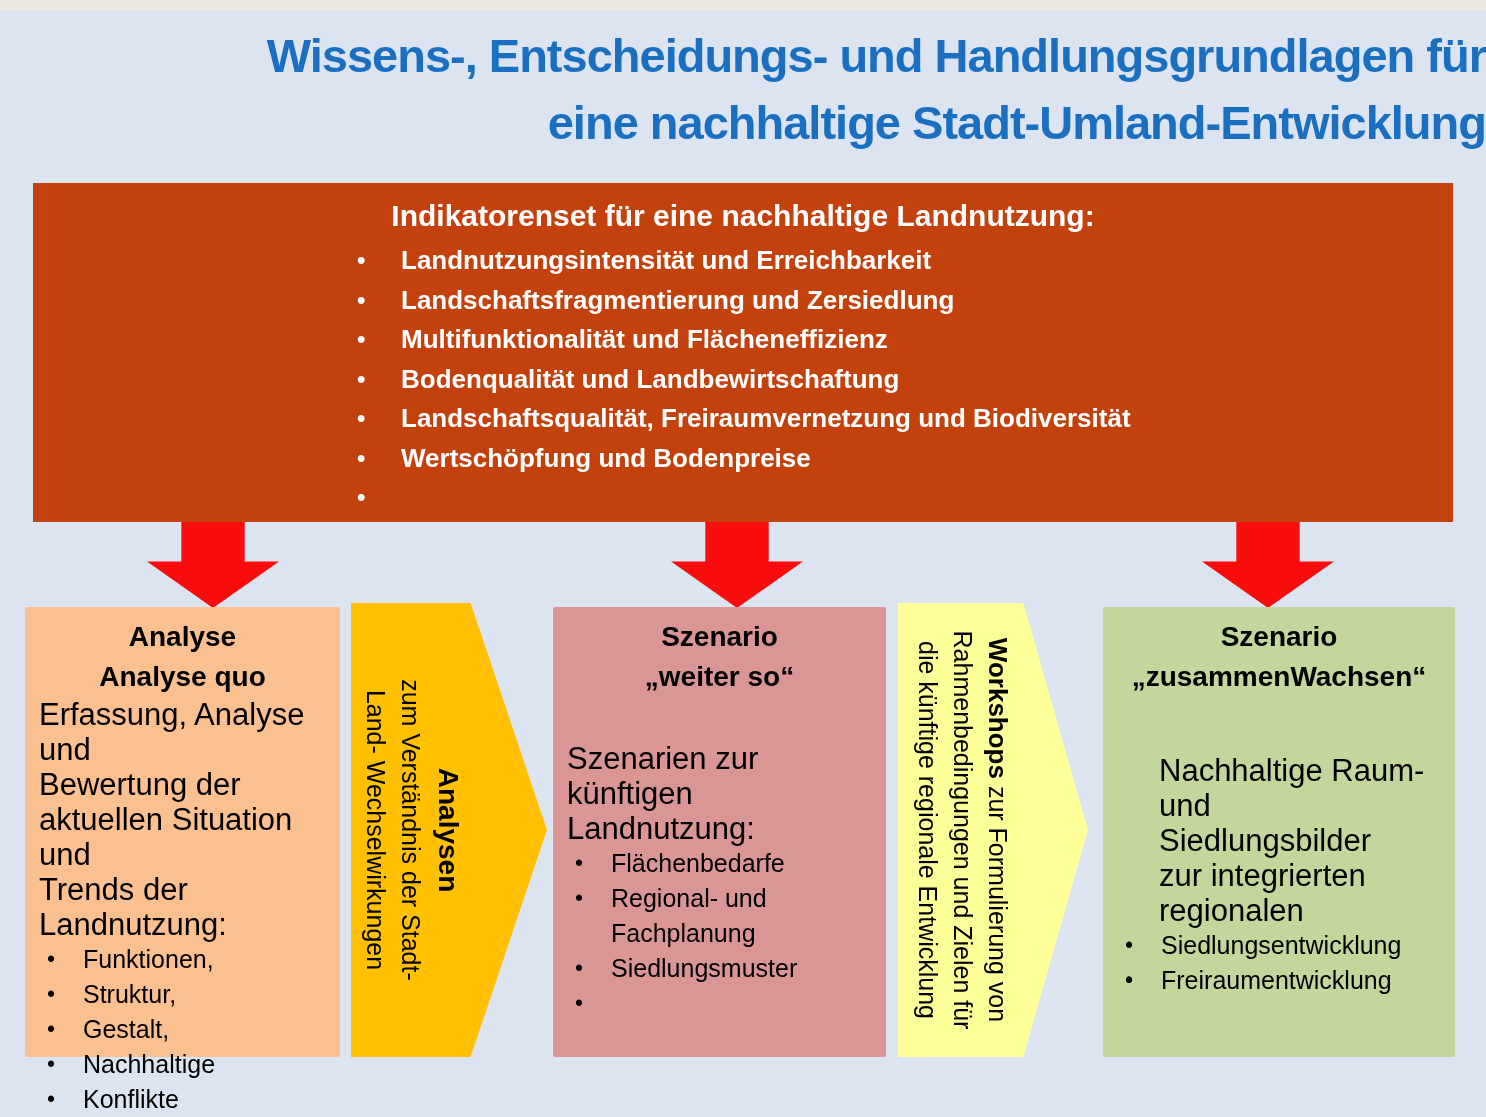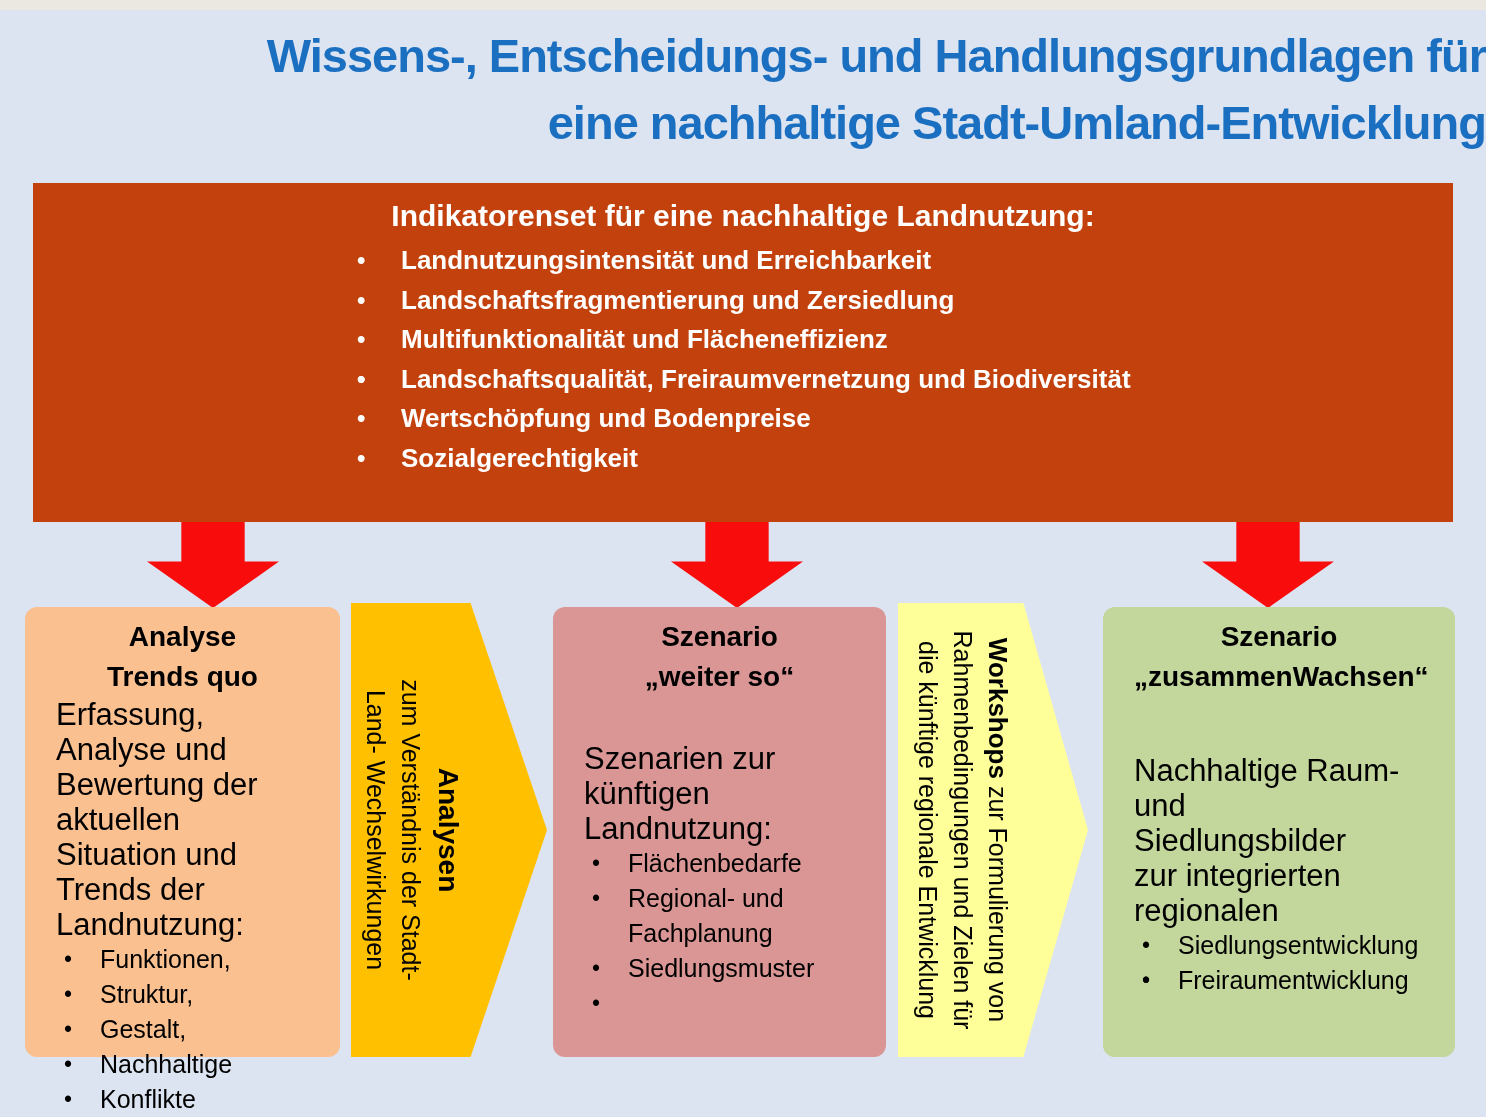--- a/index.html
+++ b/index.html
@@ -28,28 +28,28 @@
   .indicator-list .blt{position:absolute;left:2px;top:-1px;font-size:24px;}
 
   
   .red-arrow{
     position:absolute;top:522px;width:132px;height:86px;background:#f90c0c;
     clip-path:polygon(26% 0,74% 0,74% 46%,100% 46%,50% 100%,0 46%,26% 46%);
   }
   #red-arrow-1{left:147px;} #red-arrow-2{left:671px;} #red-arrow-3{left:1202px;}
 
   
-  .card{position:absolute;top:607px;height:450px;box-sizing:border-box;padding:10px 31px;border-radius:12px;}
+  .card{position:absolute;top:607px;height:450px;box-sizing:border-box;padding:10px 14px;border-radius:2px;}
   #analysis-box{left:25px;width:315px;background:#fac090;}
   #scenario-weiter-box{left:553px;width:333px;background:#d99694;}
   #scenario-zusammen-box{left:1103px;width:352px;background:#c3d69b;}
   .card-title{font-weight:bold;font-size:28px;line-height:40px;text-align:center;}
   .card-body{font-size:31px;line-height:35px;white-space:pre-line;}
   #scenario-weiter-box .card-body{margin-top:44px;white-space:normal;}
-  #scenario-zusammen-box .card-body{margin-top:56px;}
+  #scenario-zusammen-box .card-body{margin-top:56px;margin-left:42px;}
   .card ul{list-style:none;margin:0;padding:0;font-size:25px;}
   .card li{position:relative;padding-left:44px;line-height:35px;}
   .card li .item-text{white-space:pre-line;}
   .card li .blt{position:absolute;left:8px;top:0;font-size:23px;}
 
   
   .pent-arrow{position:absolute;top:603px;height:454px;}
   #analyses-arrow{left:351px;width:196px;background:#ffc000;
     clip-path:polygon(0 0,61% 0,100% 50%,61% 100%,0 100%);}
   #workshops-arrow{left:898px;width:190px;background:#ffff99;
@@ -74,35 +74,35 @@
   <div>Wissens-, Entscheidungs- und Handlungsgrundlagen für</div>
   <div>eine nachhaltige Stadt-Umland-Entwicklung</div>
 </div>
 
 <div class="indicator-panel">
   <div class="indicator-title">Indikatorenset für eine nachhaltige Landnutzung:</div>
   <ul class="indicator-list">
       <li><span class="blt">•</span><span class="item-text">Landnutzungsintensität und Erreichbarkeit</span></li>
       <li><span class="blt">•</span><span class="item-text">Landschaftsfragmentierung und Zersiedlung</span></li>
       <li><span class="blt">•</span><span class="item-text">Multifunktionalität und Flächeneffizienz</span></li>
-      <li><span class="blt">•</span></li>
+      <li><span class="blt">•</span><span class="item-text">Bodenqualität und Landbewirtschaftung</span></li>
       <li><span class="blt">•</span><span class="item-text">Landschaftsqualität, Freiraumvernetzung und Biodiversität</span></li>
       <li><span class="blt">•</span><span class="item-text">Wertschöpfung und Bodenpreise</span></li>
-      <li><span class="blt">•</span><span class="item-text">Sozialgerechtigkeit</span></li>
+      <li><span class="blt">•</span></li>
     </ul>
 </div>
 
 <div class="red-arrow" id="red-arrow-1"></div>
 <div class="red-arrow" id="red-arrow-2"></div>
 <div class="red-arrow" id="red-arrow-3"></div>
 
 <div class="card" id="analysis-box">
   <div class="card-title">
     <div>Analyse</div>
-    <div>Trends quo</div>
+    <div>Analyse quo</div>
   </div>
   <div class="card-body">Erfassung, Analyse und
 Bewertung der
 aktuellen Situation und
 Trends der
 Landnutzung:</div>
   <ul>
       <li><span class="blt">•</span><span class="item-text">Funktionen,</span></li>
       <li><span class="blt">•</span><span class="item-text">Struktur,</span></li>
       <li><span class="blt">•</span><span class="item-text">Gestalt,</span></li>

